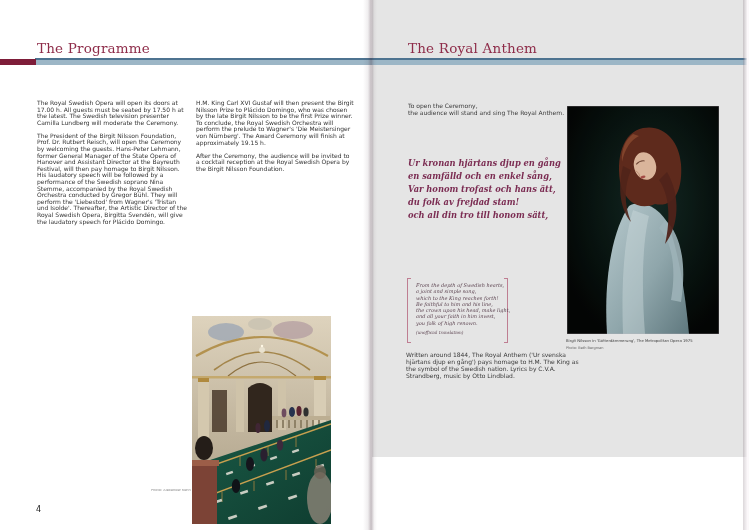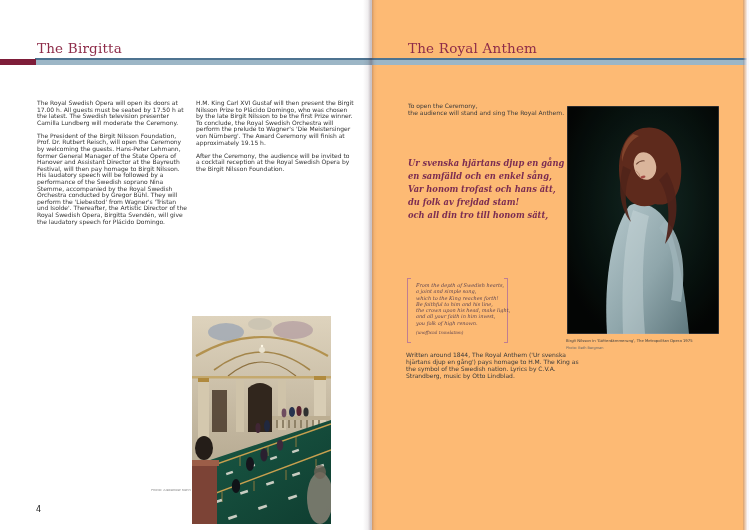--- a/index.html
+++ b/index.html
@@ -3,22 +3,22 @@
 <meta charset="utf-8">
 <title>Screenshot recreation</title>
 <style>
   html,body{margin:0;padding:0;background:#e8e8e8;}
   .spread{
     position:relative;width:749px;height:530px;overflow:hidden;
     background:#ffffff;
     font-family:"DejaVu Sans","Liberation Sans",sans-serif;
   }
   .page-right{
-    position:absolute;left:372px;top:0;width:377px;height:530px;
-    background:#fdba74;
+    position:absolute;left:372px;top:0;width:377px;height:457px;
+    background:#e5e5e5;
   }
   .gutter{
     position:absolute;left:363px;top:0;width:14px;height:530px;z-index:6;
     background:linear-gradient(to right, rgba(60,35,50,0) 0%, rgba(60,35,50,0.08) 35%,
                rgba(60,35,50,0.30) 58%, rgba(60,35,50,0.05) 80%, rgba(60,35,50,0) 100%);
     pointer-events:none;
   }
   .edge-right{
     position:absolute;right:0;top:0;width:6px;height:530px;z-index:6;
     background:linear-gradient(to right, rgba(60,35,50,0.18), #fbf8fa 75%);
@@ -83,21 +83,21 @@
 </style>
 </head>
 <body>
 
 <div class="spread">
 
   <div class="rule-blue"></div>
   <div class="rule-maroon"></div>
 
   <section class="page-left">
-    <h1 class="section-title title-left">The Birgitta</h1>
+    <h1 class="section-title title-left">The Programme</h1>
 
     <div class="col col1 bodytext">
       <p>The Royal Swedish Opera will open its doors at 17.00 h. All guests must be seated by 17.50 h at the latest. The Swedish television presenter Camilla Lundberg will moderate the Ceremony.</p>
       <p>The President of the Birgit Nilsson Foundation, Prof. Dr. Rutbert Reisch, will open the Ceremony by welcoming the guests. Hans-Peter Lehmann, former General Manager of the State Opera of Hanover and Assistant Director at the Bayreuth Festival, will then pay homage to Birgit Nilsson. His laudatory speech will be followed by a performance of the Swedish soprano Nina Stemme, accompanied by the Royal Swedish Orchestra conducted by Gregor Bühl. They will perform the 'Liebestod' from Wagner's 'Tristan und Isolde'. Thereafter, the Artistic Director of the Royal Swedish Opera, Birgitta Svendén, will give the laudatory speech for Plácido Domingo.</p>
     </div>
     <div class="col col2 bodytext">
       <p>H.M. King Carl XVI Gustaf will then present the Birgit Nilsson Prize to Plácido Domingo, who was chosen by the late Birgit Nilsson to be the first Prize winner. To conclude, the Royal Swedish Orchestra will perform the prelude to Wagner's 'Die Meistersinger von Nürnberg'. The Award Ceremony will finish at approximately 19.15 h.</p>
       <p>After the Ceremony, the audience will be invited to a cocktail reception at the Royal Swedish Opera by the Birgit Nilsson Foundation.</p>
     </div>
 
@@ -213,21 +213,21 @@
 
   <section class="page-right">
     <h1 class="section-title title-right">The Royal Anthem</h1>
 
     <div class="intro">
       <div>To open the Ceremony,</div>
       <div>the audience will stand and sing The Royal Anthem.</div>
     </div>
 
     <div class="anthem">
-      <div>Ur svenska hjärtans djup en gång</div>
+      <div>Ur kronan hjärtans djup en gång</div>
       <div>en samfälld och en enkel sång,</div>
       <div>Var honom trofast och hans ätt,</div>
       <div>du folk av frejdad stam!</div>
       <div>och all din tro till honom sätt,</div>
     </div>
 
     <div class="trans-box">
       <div class="bk bk-l"></div>
       <div class="bk bk-r"></div>
       <div class="trans-lines">

